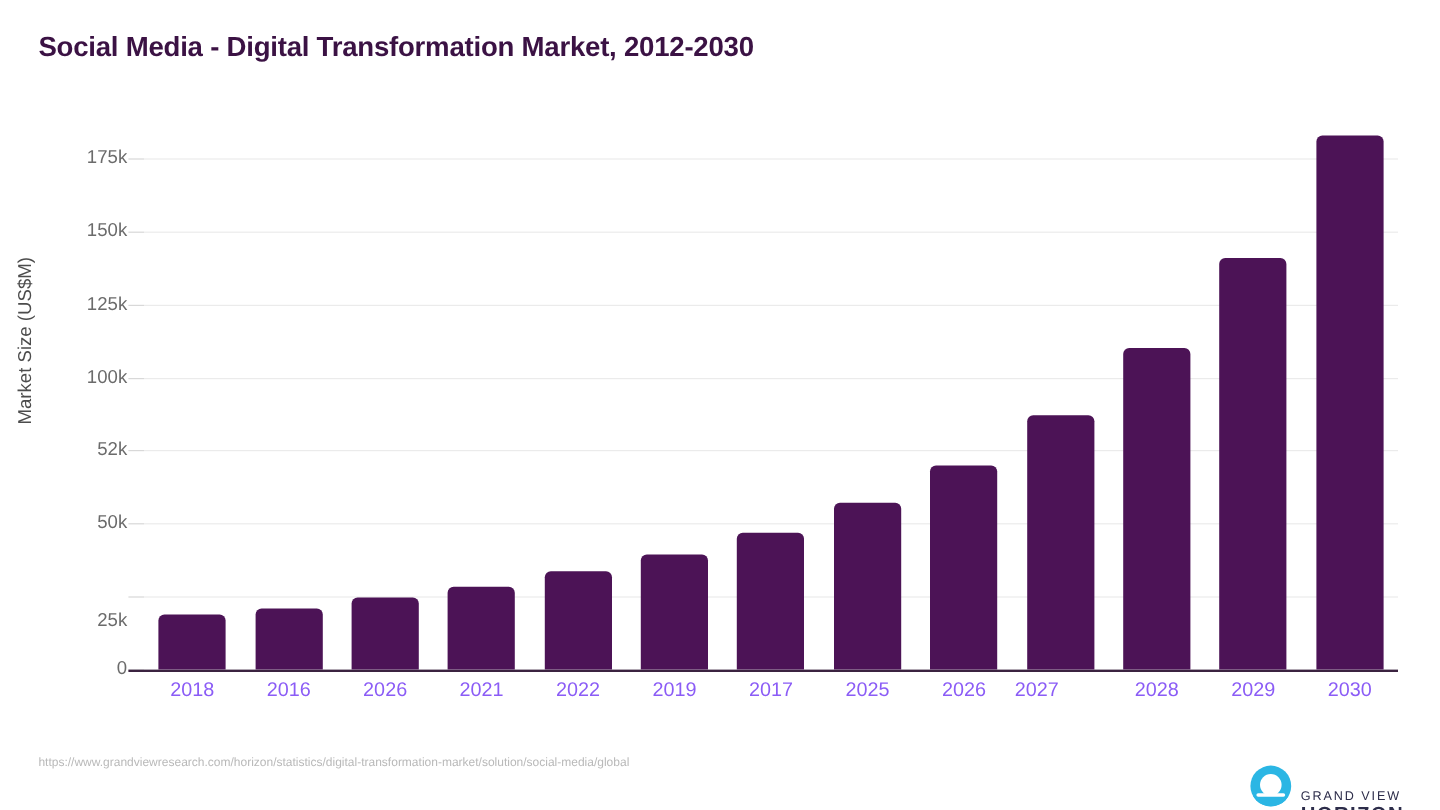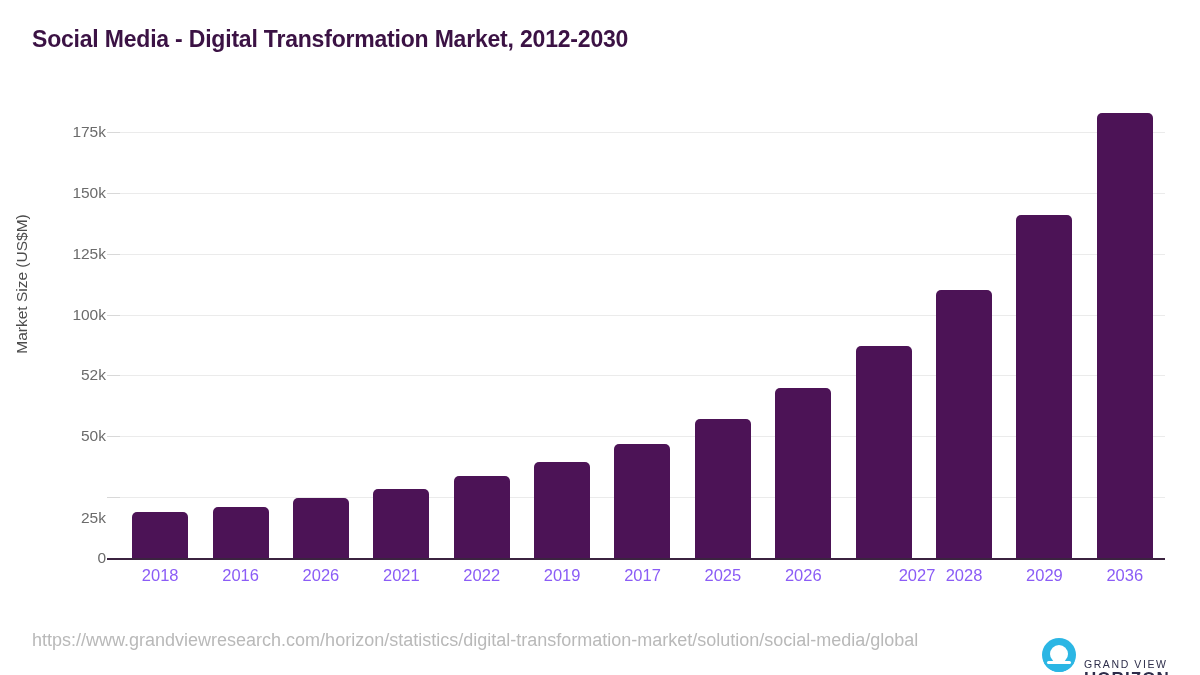--- a/index.html
+++ b/index.html
@@ -113,21 +113,21 @@
     transform:translateX(-50%);
     font-size:16.5px;
     color:#8b5cf6;
     white-space:nowrap;
   }
 
   
   .source-url {
     position:absolute;
     left:32px; top:630px;
-    font-size:18px;
+    font-size:10px;
     color:#b9b9b9;
     white-space:nowrap;
   }
 
   .logo {
     position:absolute;
     right:30px; top:623px;
     display:flex;
     align-items:center;
     gap:8px;
@@ -265,24 +265,24 @@
   <div id="x-axis-labels">
       <div class="xlabel-text" style="left: 40.1923px;">2018</div>
       <div class="xlabel-text" style="left: 120.577px;">2016</div>
       <div class="xlabel-text" style="left: 200.962px;">2026</div>
       <div class="xlabel-text" style="left: 281.346px;">2021</div>
       <div class="xlabel-text" style="left: 361.731px;">2022</div>
       <div class="xlabel-text" style="left: 442.115px;">2019</div>
       <div class="xlabel-text" style="left: 522.5px;">2017</div>
       <div class="xlabel-text" style="left: 602.885px;">2025</div>
       <div class="xlabel-text" style="left: 683.269px;">2026</div>
-      <div class="xlabel-text" style="left: 797px;">2027</div>
+      <div class="xlabel-text" style="left: 744px;">2027</div>
       <div class="xlabel-text" style="left: 844.038px;">2028</div>
       <div class="xlabel-text" style="left: 924.423px;">2029</div>
-      <div class="xlabel-text" style="left: 1004.81px;">2036</div>
+      <div class="xlabel-text" style="left: 1004.81px;">2030</div>
     </div>
 
   <div class="source-url">https://www.grandviewresearch.com/horizon/statistics/digital-transformation-market/solution/social-media/global</div>
 
   <div class="logo">
     <div class="logo-mark">
       <div class="logo-bar"></div>
     </div>
     <div class="logo-text">
       <div class="logo-top">GRAND VIEW</div>

